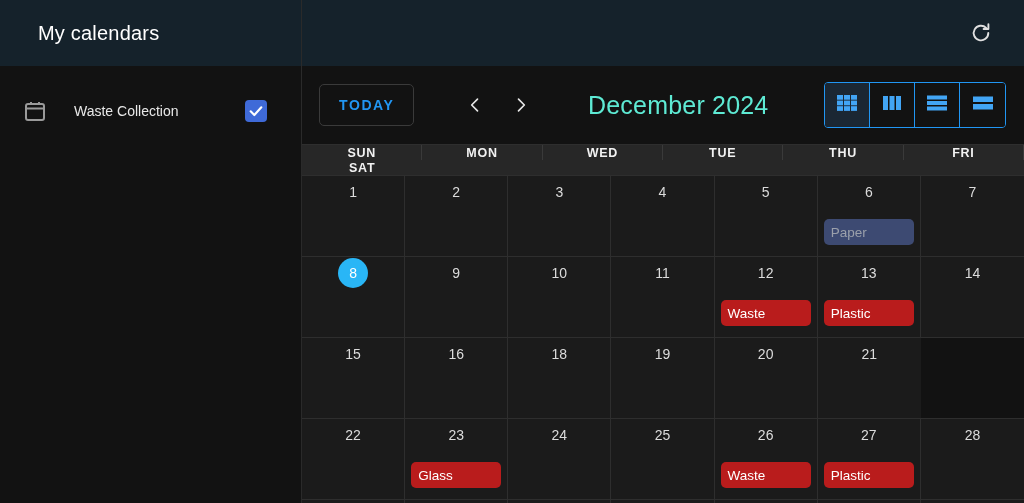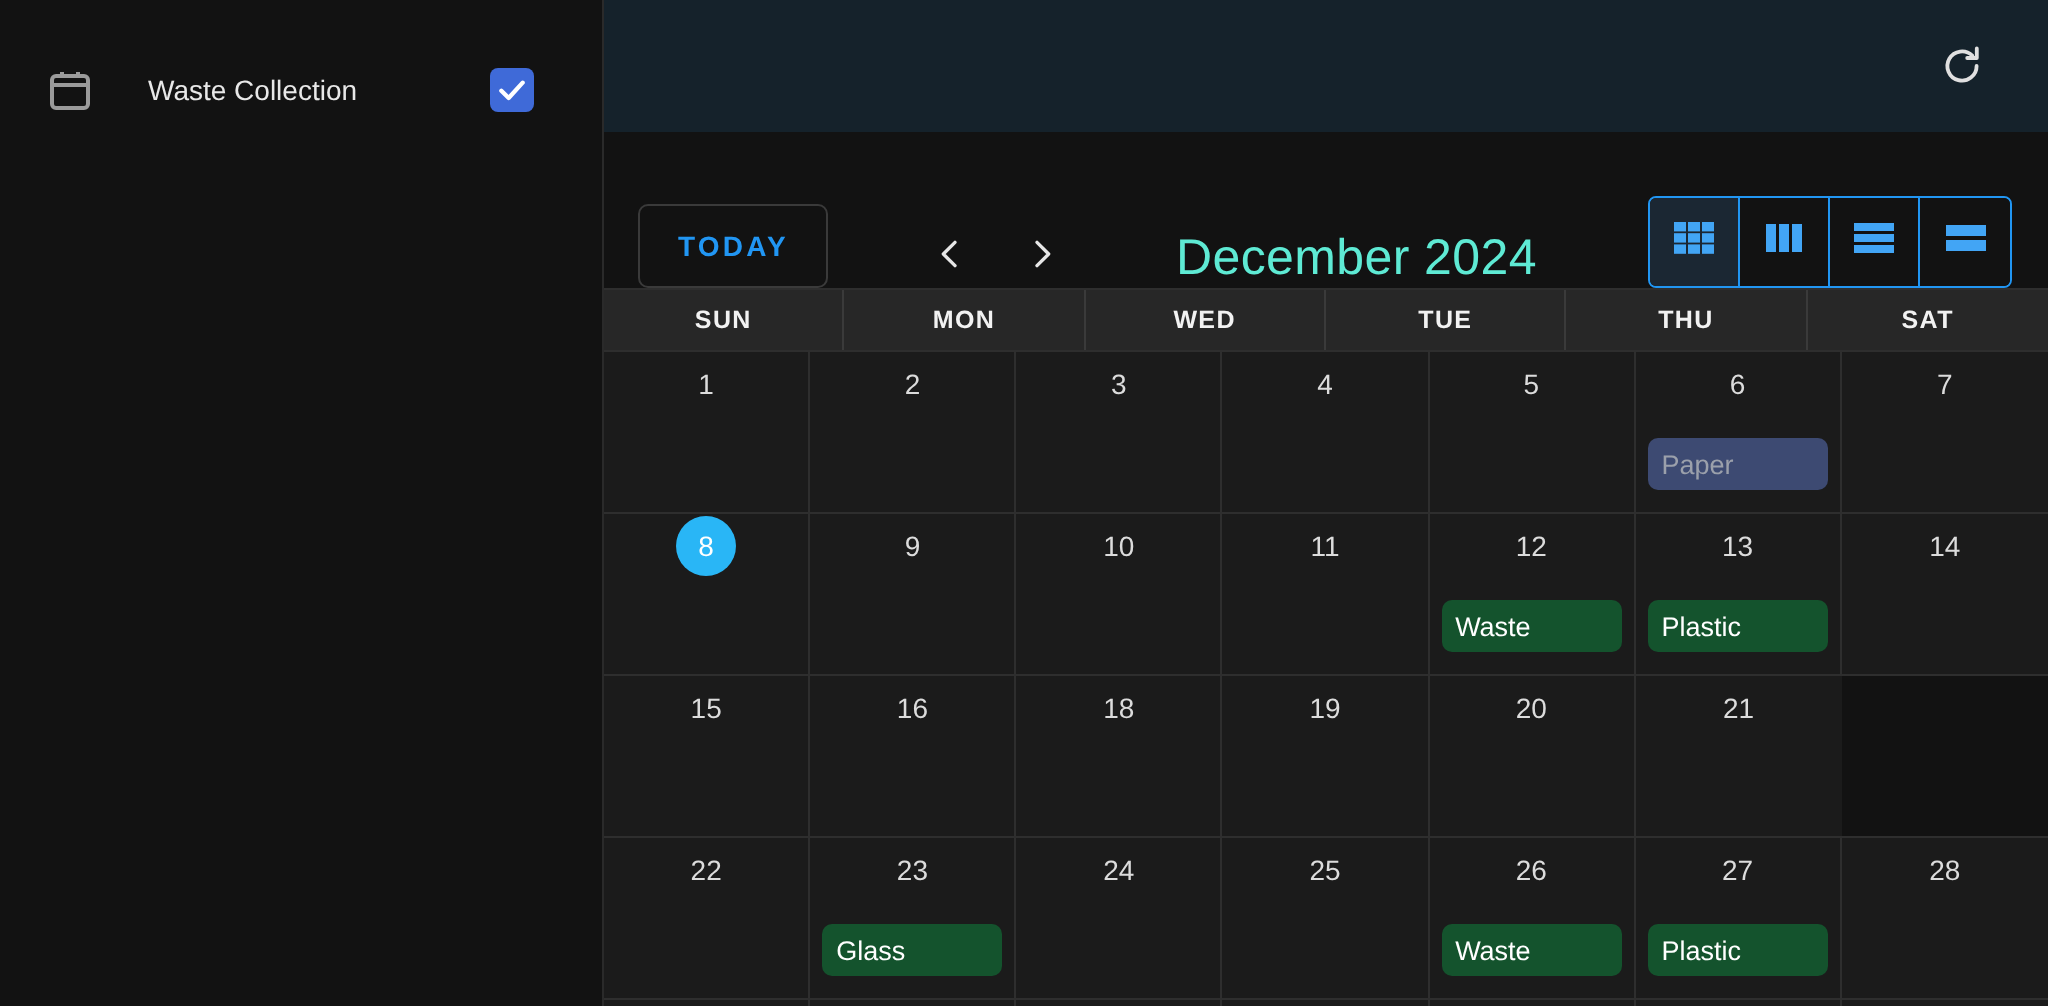--- a/index.html
+++ b/index.html
@@ -28,21 +28,21 @@
   .cal-check svg { display:block; }
 
   
   .main { width:722px; height:503px; background:#121212;
           display:flex; flex-direction:column; }
   .main-header { height:66px; background:#15222b; display:flex;
                  align-items:center; justify-content:flex-end; padding-right:26px; }
   .refresh-btn { width:34px; height:34px; display:flex; align-items:center;
                  justify-content:center; color:#e0e0e0; }
 
-  .toolbar { height:78px; display:flex; align-items:flex-end;
+  .toolbar { height:78px; display:flex; align-items:center;
              padding:0 18px 0 17px; background:#121212;gap:24px; }
   .today-btn { height:42px; padding:0 19px; border:1px solid #3a3a3a; border-radius:5px;
                background:transparent; color:#2196f3; font-size:14px; font-weight:700;
                letter-spacing:1.6px; display:flex; align-items:center;
                font-family:"Liberation Sans", sans-serif; }
   .nav-arrows { display:flex; align-items:center; margin-left:20px; gap:12px; }
   .nav-arrow { width:34px; height:34px; display:flex; align-items:center;
                justify-content:center; color:#e6e6e6; }
   .month-title { flex:1; text-align:center; color:#5eead4; font-size:25px;
                  font-weight:400; letter-spacing:.2px; margin-left:-6px; }
@@ -69,29 +69,32 @@
   .day-cell { border-right:1px solid #2e2e2e; position:relative;
               padding:7px 6px 0 6px; background:#1b1b1b; }
   .day-cell:last-child { border-right:none; }
   .day-num { text-align:center; color:#dcdcdc; font-size:14px; line-height:18px; }
   .day-num.today { width:30px; height:30px; margin:-6px auto 0; border-radius:50%;
                    background:#29b6f6; color:#fff; display:flex; align-items:center;
                    justify-content:center; font-size:14px; }
   .events { margin-top:18px; display:flex; flex-direction:column; gap:3px; }
   .event { height:26px; border-radius:5px; display:flex; align-items:center;
            padding:0 7px; font-size:13.5px; }
-  .event.future { background:#14532d; color:#ffffff; }
+  .event.future { background:#b91c1c; color:#ffffff; }
   .event.past { background:#3d4a72; color:#9ba0ab; }
 </style>
 </head>
 <body>
 
 <div class="app">
 
   <div class="sidebar">
+    <div class="sidebar-header">
+      <div class="sidebar-title">My calendars</div>
+    </div>
     <div class="cal-list">
       <div class="cal-row">
         <div class="cal-icon">
           <svg width="24" height="24" viewBox="0 0 24 24" fill="none" stroke="#9a9a9a" stroke-width="2">
             <rect x="3" y="5" width="18" height="16" rx="2"></rect>
             <line x1="3" y1="9.5" x2="21" y2="9.5"></line>
             <line x1="8" y1="3" x2="8" y2="6"></line>
             <line x1="16" y1="3" x2="16" y2="6"></line>
           </svg>
         </div>
@@ -184,20 +187,21 @@
         </div>
       </div>
     </div>
 
     <div class="weekdays">
         <div class="weekday">SUN</div>
         <div class="weekday">MON</div>
         <div class="weekday">WED</div>
         <div class="weekday">TUE</div>
         <div class="weekday">THU</div>
+        <div class="weekday">FRI</div>
         <div class="weekday">SAT</div>
       </div>
     <div class="grid-body">
         <div class="week-row">
           <div class="day-cell">
             <div class="day-num">1</div>
           </div>
           <div class="day-cell">
             <div class="day-num">2</div>
           </div>

